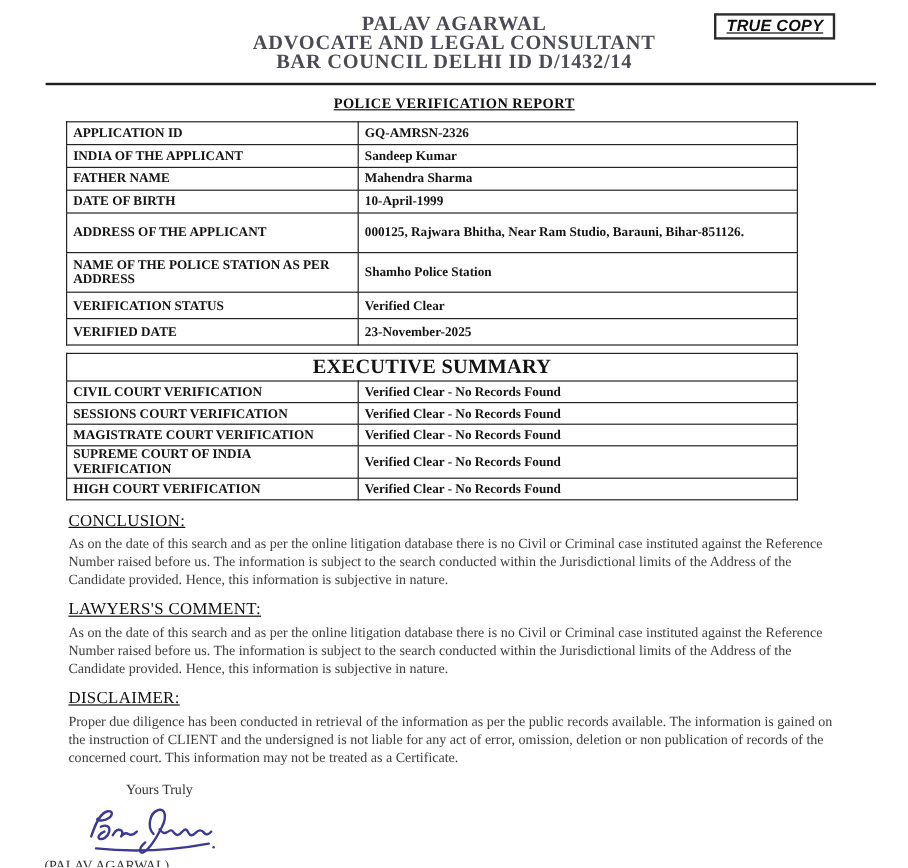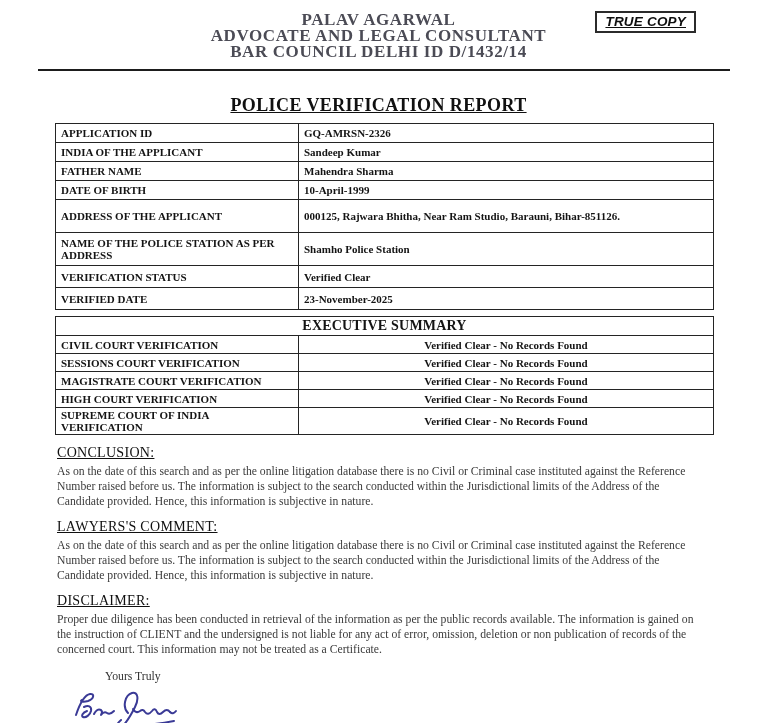--- a/index.html
+++ b/index.html
@@ -40,34 +40,34 @@
     text-decoration: underline;
   }
 
   .rule {
     margin: 9px 27px 0 38px;
     border: none;
     border-top: 2.5px solid #1d1d1d;
   }
 
   .doc-title {
-    margin-top: 24px;
+    margin-top: 8px;
     text-align: center;
-    font-size: 18px;
+    font-size: 12px;
     font-weight: bold;
     color: #101010;
     text-decoration: underline;
     letter-spacing: 0.4px;
   }
 
   
   table.grid {
     border-collapse: collapse;
     margin-left: 55px;
-    width: 659px;
+    width: 610px;
     table-layout: fixed;
   }
   table.grid.details { margin-top: 7px; }
   table.grid.summary { margin-top: 6px; }
   table.grid td, table.grid th {
     border: 1.8px solid #242424;
     font-size: 11px;
     font-weight: bold;
     color: #141414;
     padding: 1px 5px;
@@ -75,24 +75,24 @@
     overflow: hidden;
   }
   col.label-col { width: 243px; }
   tr.h19 td { height: 16px; }
   tr.h22 td { height: 19px; }
   tr.tall td { height: 30px; }
   td.top { vertical-align: top; padding-top: 3px; }
   table.summary th.summary-head {
     text-align: center;
     height: 14px;
-    font-size: 14px;
+    font-size: 17px;
     letter-spacing: 0.2px;
   }
-  table.summary td.center { text-align: center; }
+  table.summary td.center { text-align: left; }
   table.summary tr td { height: 15px; }
 
   
   .section { margin: 10px 50px 0 57px; }
   .section-heading {
     font-size: 14px;
     font-weight: normal;
     color: #101010;
     text-decoration: underline;
     letter-spacing: 0.3px;
@@ -197,25 +197,25 @@
       </tr>
       <tr>
         <td>SESSIONS COURT VERIFICATION</td>
         <td class="center">Verified Clear - No Records Found</td>
       </tr>
       <tr>
         <td>MAGISTRATE COURT VERIFICATION</td>
         <td class="center">Verified Clear - No Records Found</td>
       </tr>
       <tr>
+        <td>SUPREME COURT OF INDIA VERIFICATION</td>
+        <td class="center">Verified Clear - No Records Found</td>
+      </tr>
+      <tr>
         <td>HIGH COURT VERIFICATION</td>
-        <td class="center">Verified Clear - No Records Found</td>
-      </tr>
-      <tr>
-        <td>SUPREME COURT OF INDIA VERIFICATION</td>
         <td class="center">Verified Clear - No Records Found</td>
       </tr>
     </tbody>
   </table>
 
   <div class="section">
     <div class="section-heading">CONCLUSION:</div>
     <div class="section-body">As on the date of this search and as per the online litigation database there is no Civil or Criminal case instituted against the Reference Number raised before us. The information is subject to the search conducted within the Jurisdictional limits of the Address of the Candidate provided. Hence, this information is subjective in nature.</div>
   </div>
 

